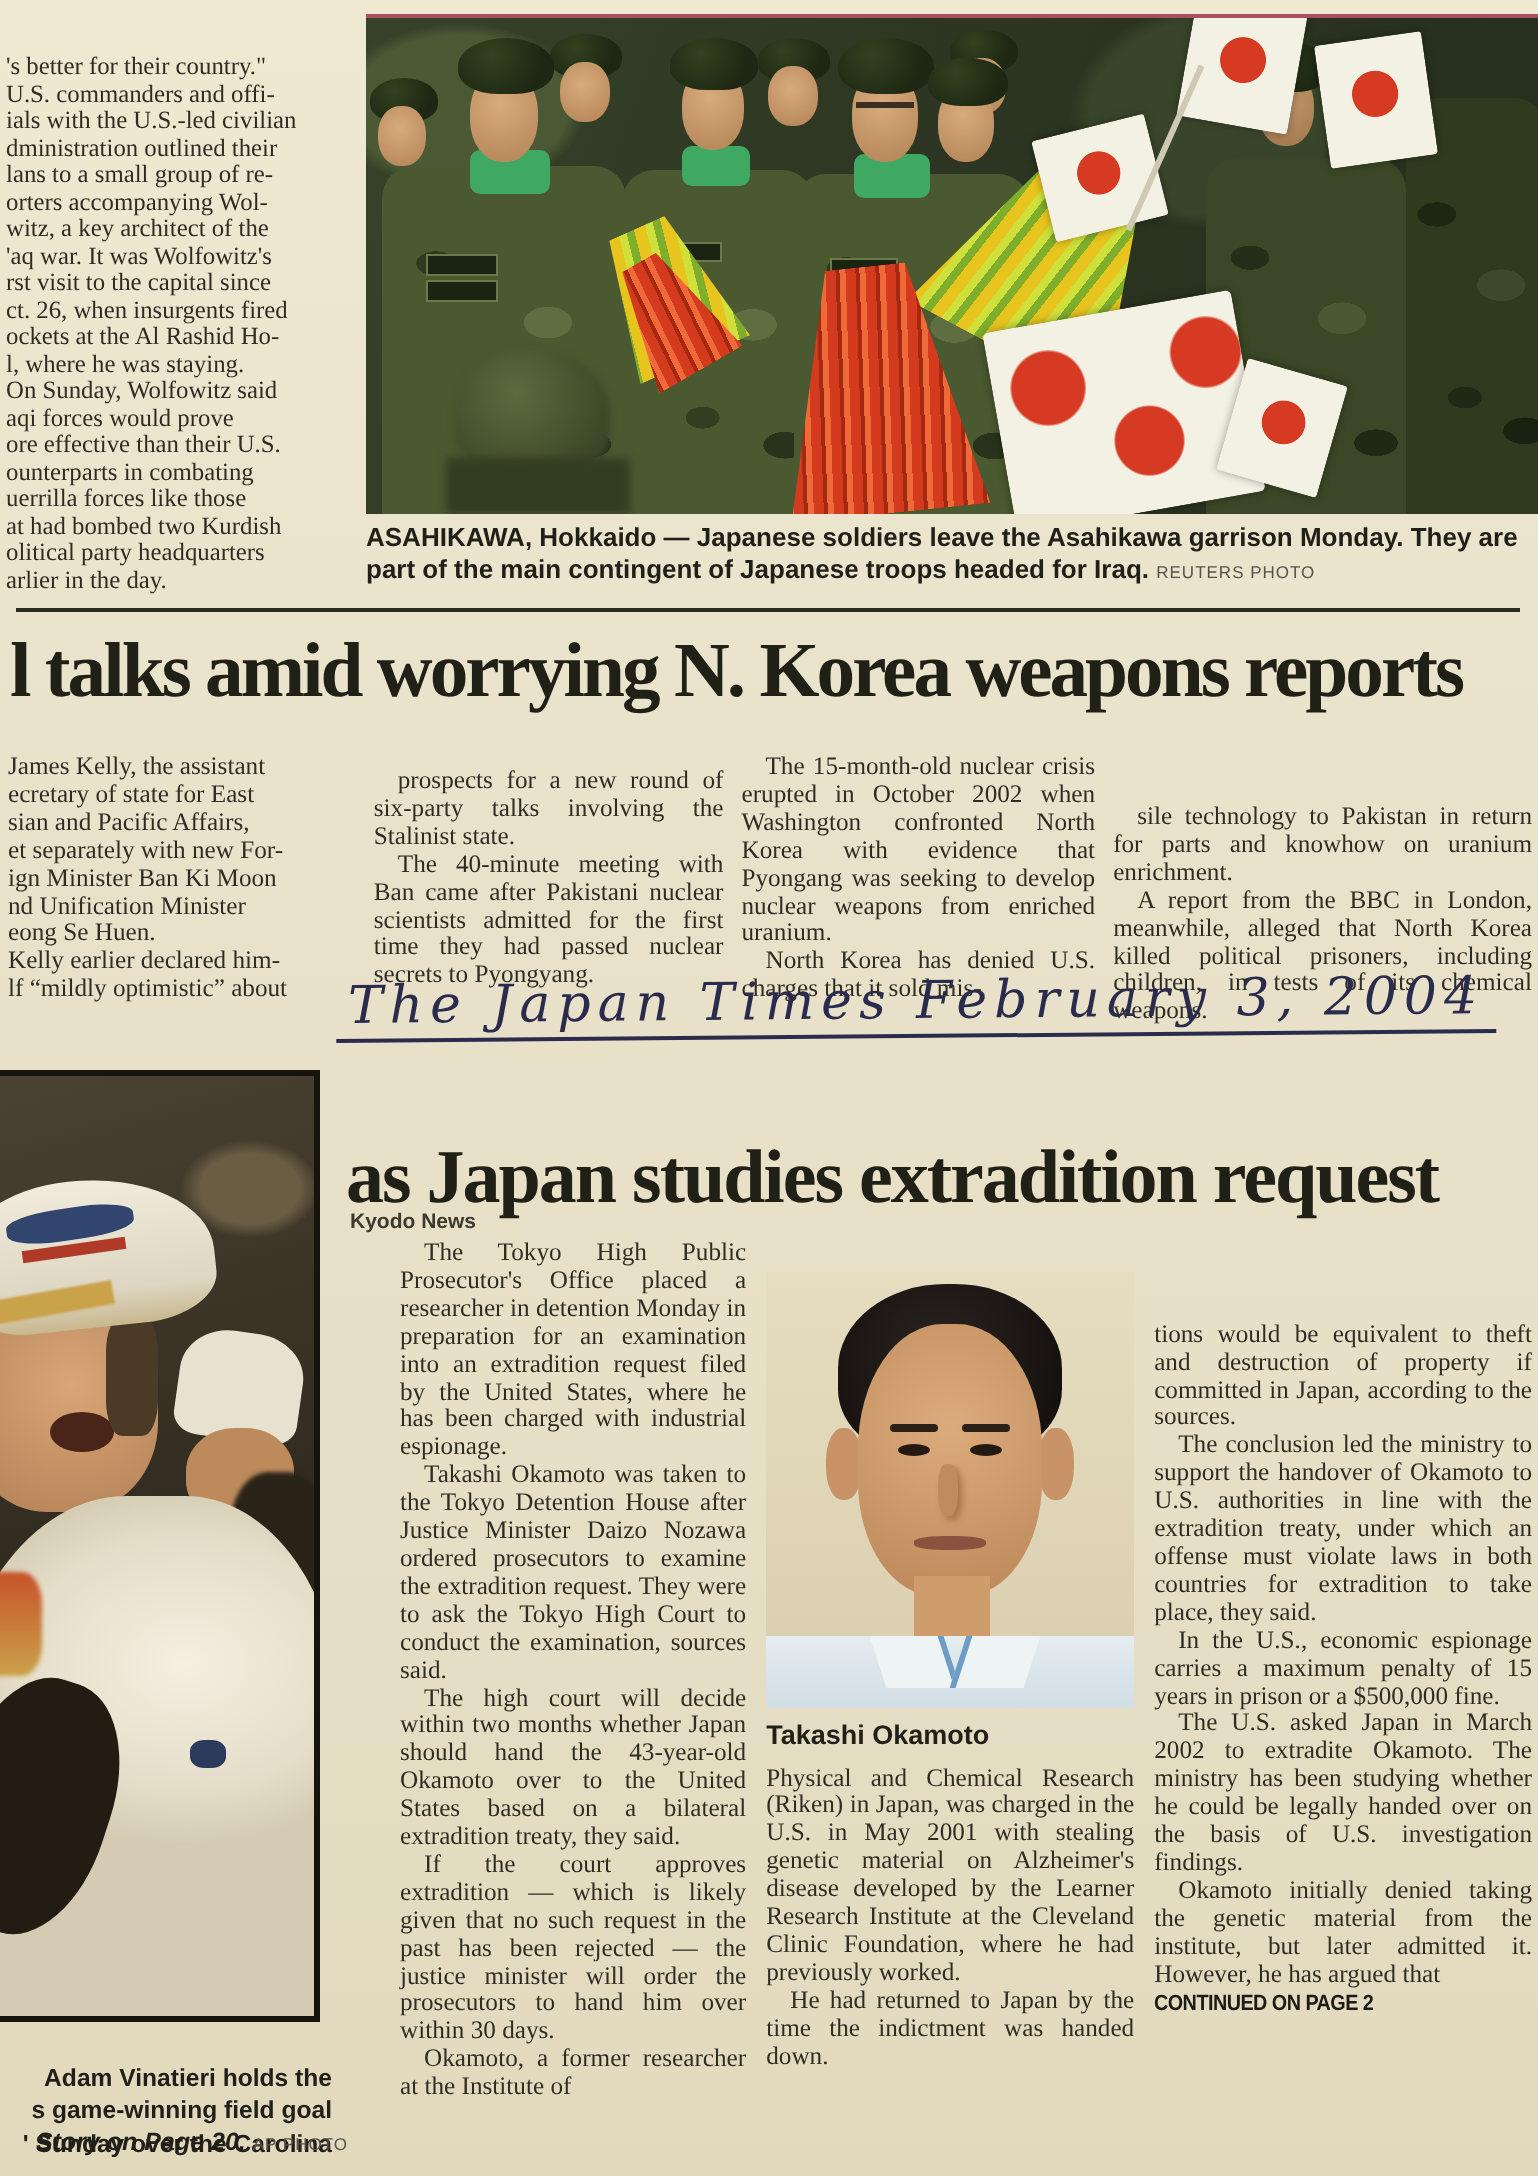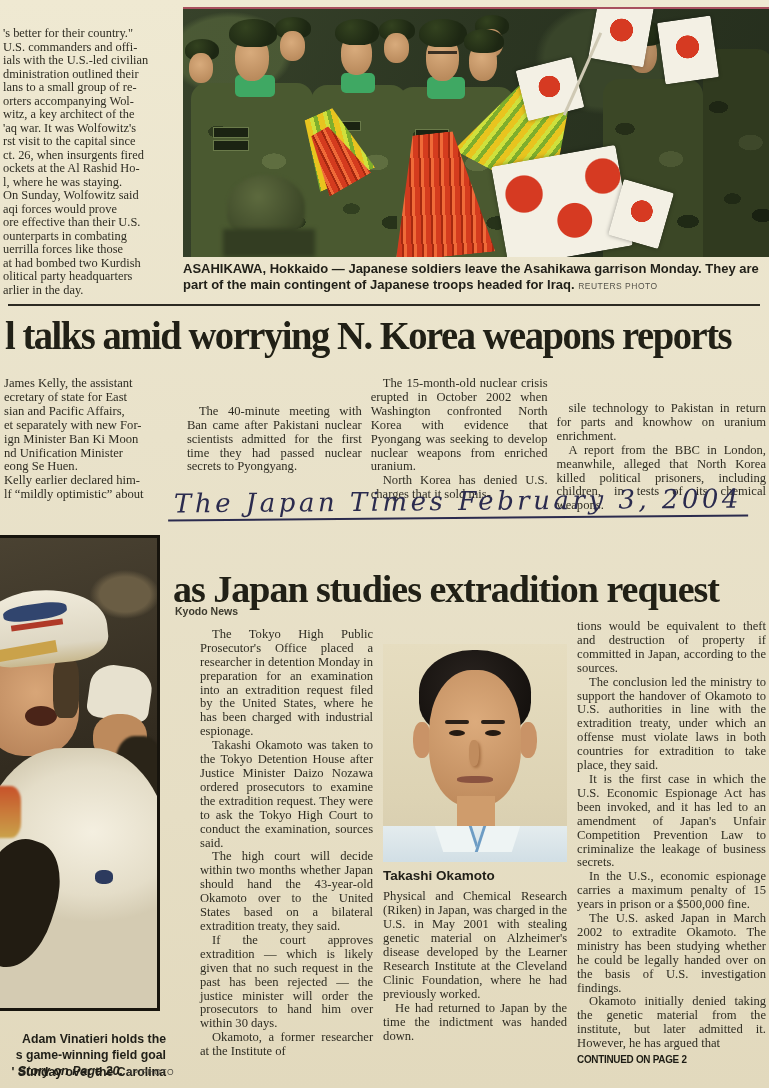--- a/index.html
+++ b/index.html
@@ -177,20 +177,21 @@
     <div class="col preline" style="width:176px;"> James Kelly, the assistant
 ecretary of state for East
 sian and Pacific Affairs,
 et separately with new For-
 ign Minister Ban Ki Moon
 nd Unification Minister
 eong Se Huen.
  Kelly earlier declared him-
 lf “mildly optimistic” about</div>
     <div class="col" style="width:177px;">
+      <p>prospects for a new round of six-party talks involving the Stalinist state.</p>
       <p>The 40-minute meeting with Ban came after Pakistani nuclear scientists admitted for the first time they had passed nuclear secrets to Pyongyang.</p>
     </div>
     <div class="col" style="width:179px;">
       <p>The 15-month-old nuclear crisis erupted in October 2002 when Washington confronted North Korea with evidence that Pyongang was seeking to develop nuclear weapons from enriched uranium.</p>
       <p>North Korea has denied U.S. charges that it sold mis-</p>
     </div>
     <div class="col" style="width:212px;margin-top:36px;">
       <p>sile technology to Pakistan in return for parts and knowhow on uranium enrichment.</p>
       <p>A report from the BBC in London, meanwhile, alleged that North Korea killed political prisoners, including children, in tests of its chemical weapons.</p>
     </div>
@@ -264,21 +265,20 @@
         <div class="ph" style="left:96px;top:182px;width:34px;height:26px;background:#eef4f4;transform:skewX(-18deg);border-left:3px solid #6d9cc4;"></div>
       </div>
       <div class="capname">Takashi Okamoto</div>
       <p style="text-indent:0;">Physical and Chemical Research (Riken) in Japan, was charged in the U.S. in May 2001 with stealing genetic material on Alzheimer's disease developed by the Learner Research Institute at the Cleveland Clinic Foundation, where he had previously worked.</p>
       <p>He had returned to Japan by the time the indictment was handed down.</p>
     </div>
 
     <div class="col" style="width:203px;">
       <p style="text-indent:0;">tions would be equivalent to theft and destruction of property if committed in Japan, according to the sources.</p>
       <p>The conclusion led the ministry to support the handover of Okamoto to U.S. authorities in line with the extradition treaty, under which an offense must violate laws in both countries for extradition to take place, they said.</p>
-      <p>It is the first case in which the U.S. Economic Espionage Act has been invoked, and it has led to an amendment of Japan's Unfair Competition Prevention Law to criminalize the leakage of business secrets.</p>
       <p>In the U.S., economic espionage carries a maximum penalty of 15 years in prison or a $500,000 fine.</p>
       <p>The U.S. asked Japan in March 2002 to extradite Okamoto. The ministry has been studying whether he could be legally handed over on the basis of U.S. investigation findings.</p>
       <p>Okamoto initially denied taking the genetic material from the institute, but later admitted it. However, he has argued that</p>
       <div class="continued">CONTINUED ON PAGE 2</div>
     </div>
   </div>
 
 </div>
 
 </body></html>

